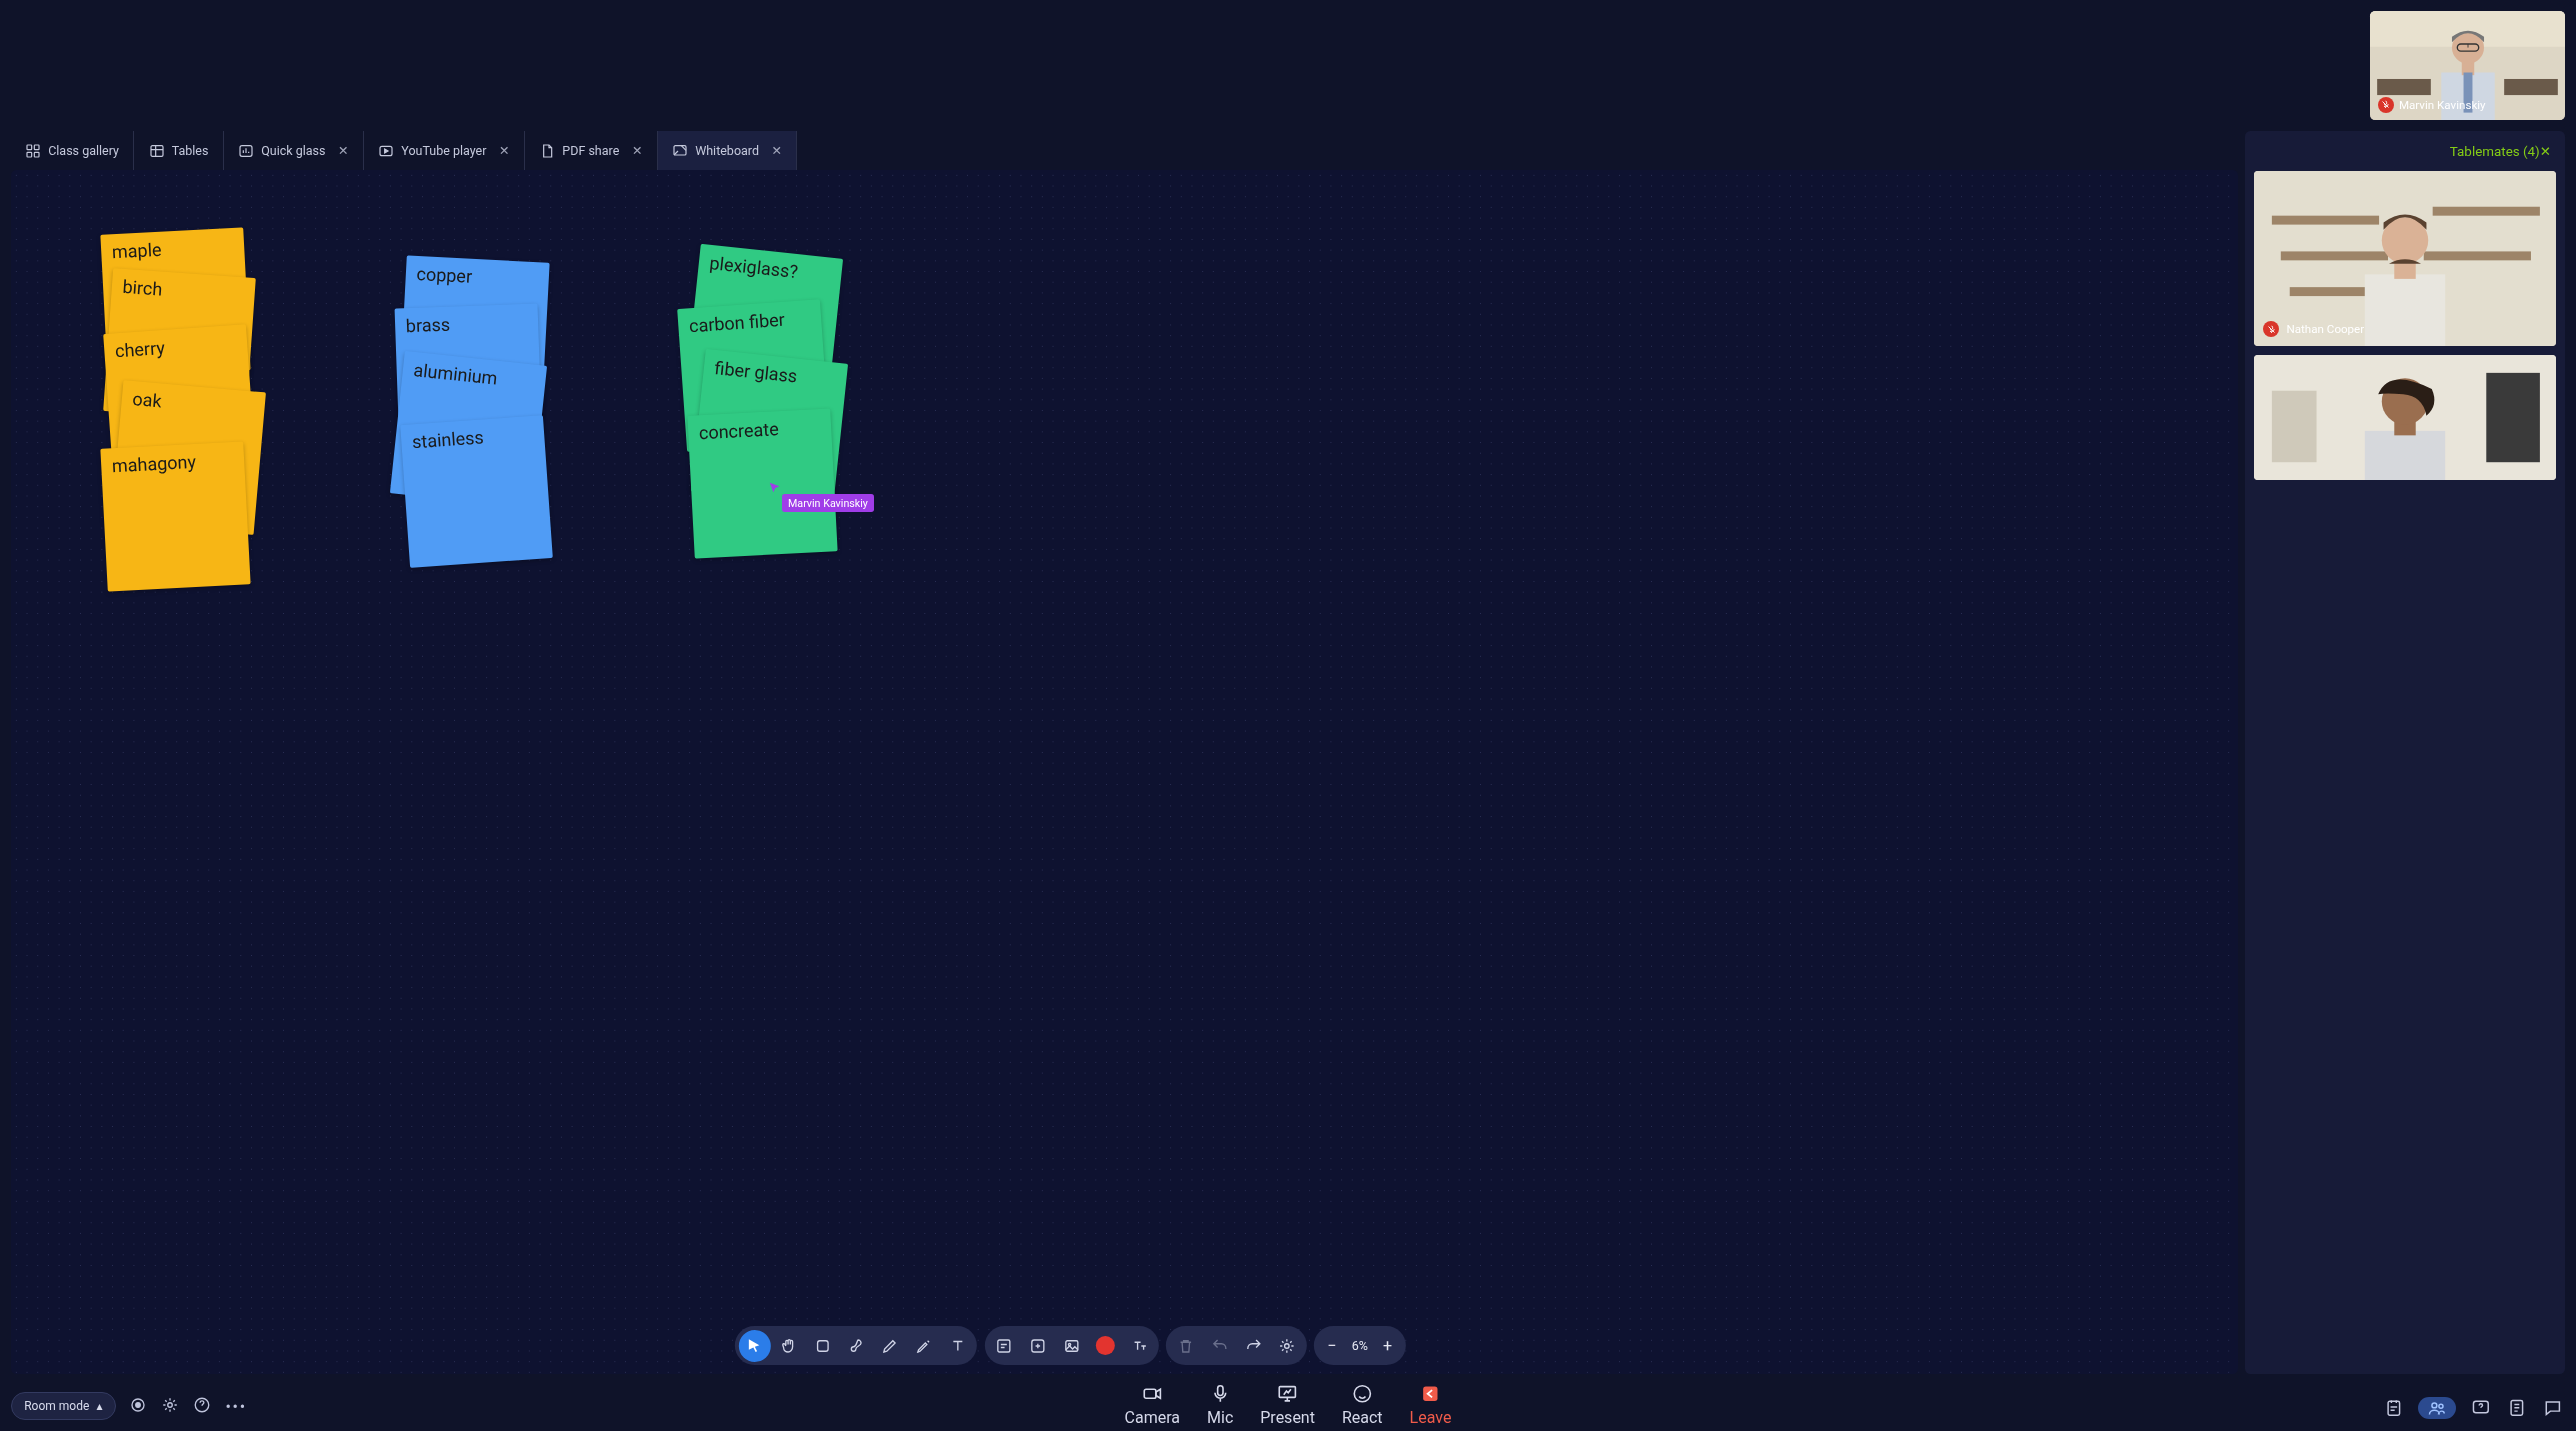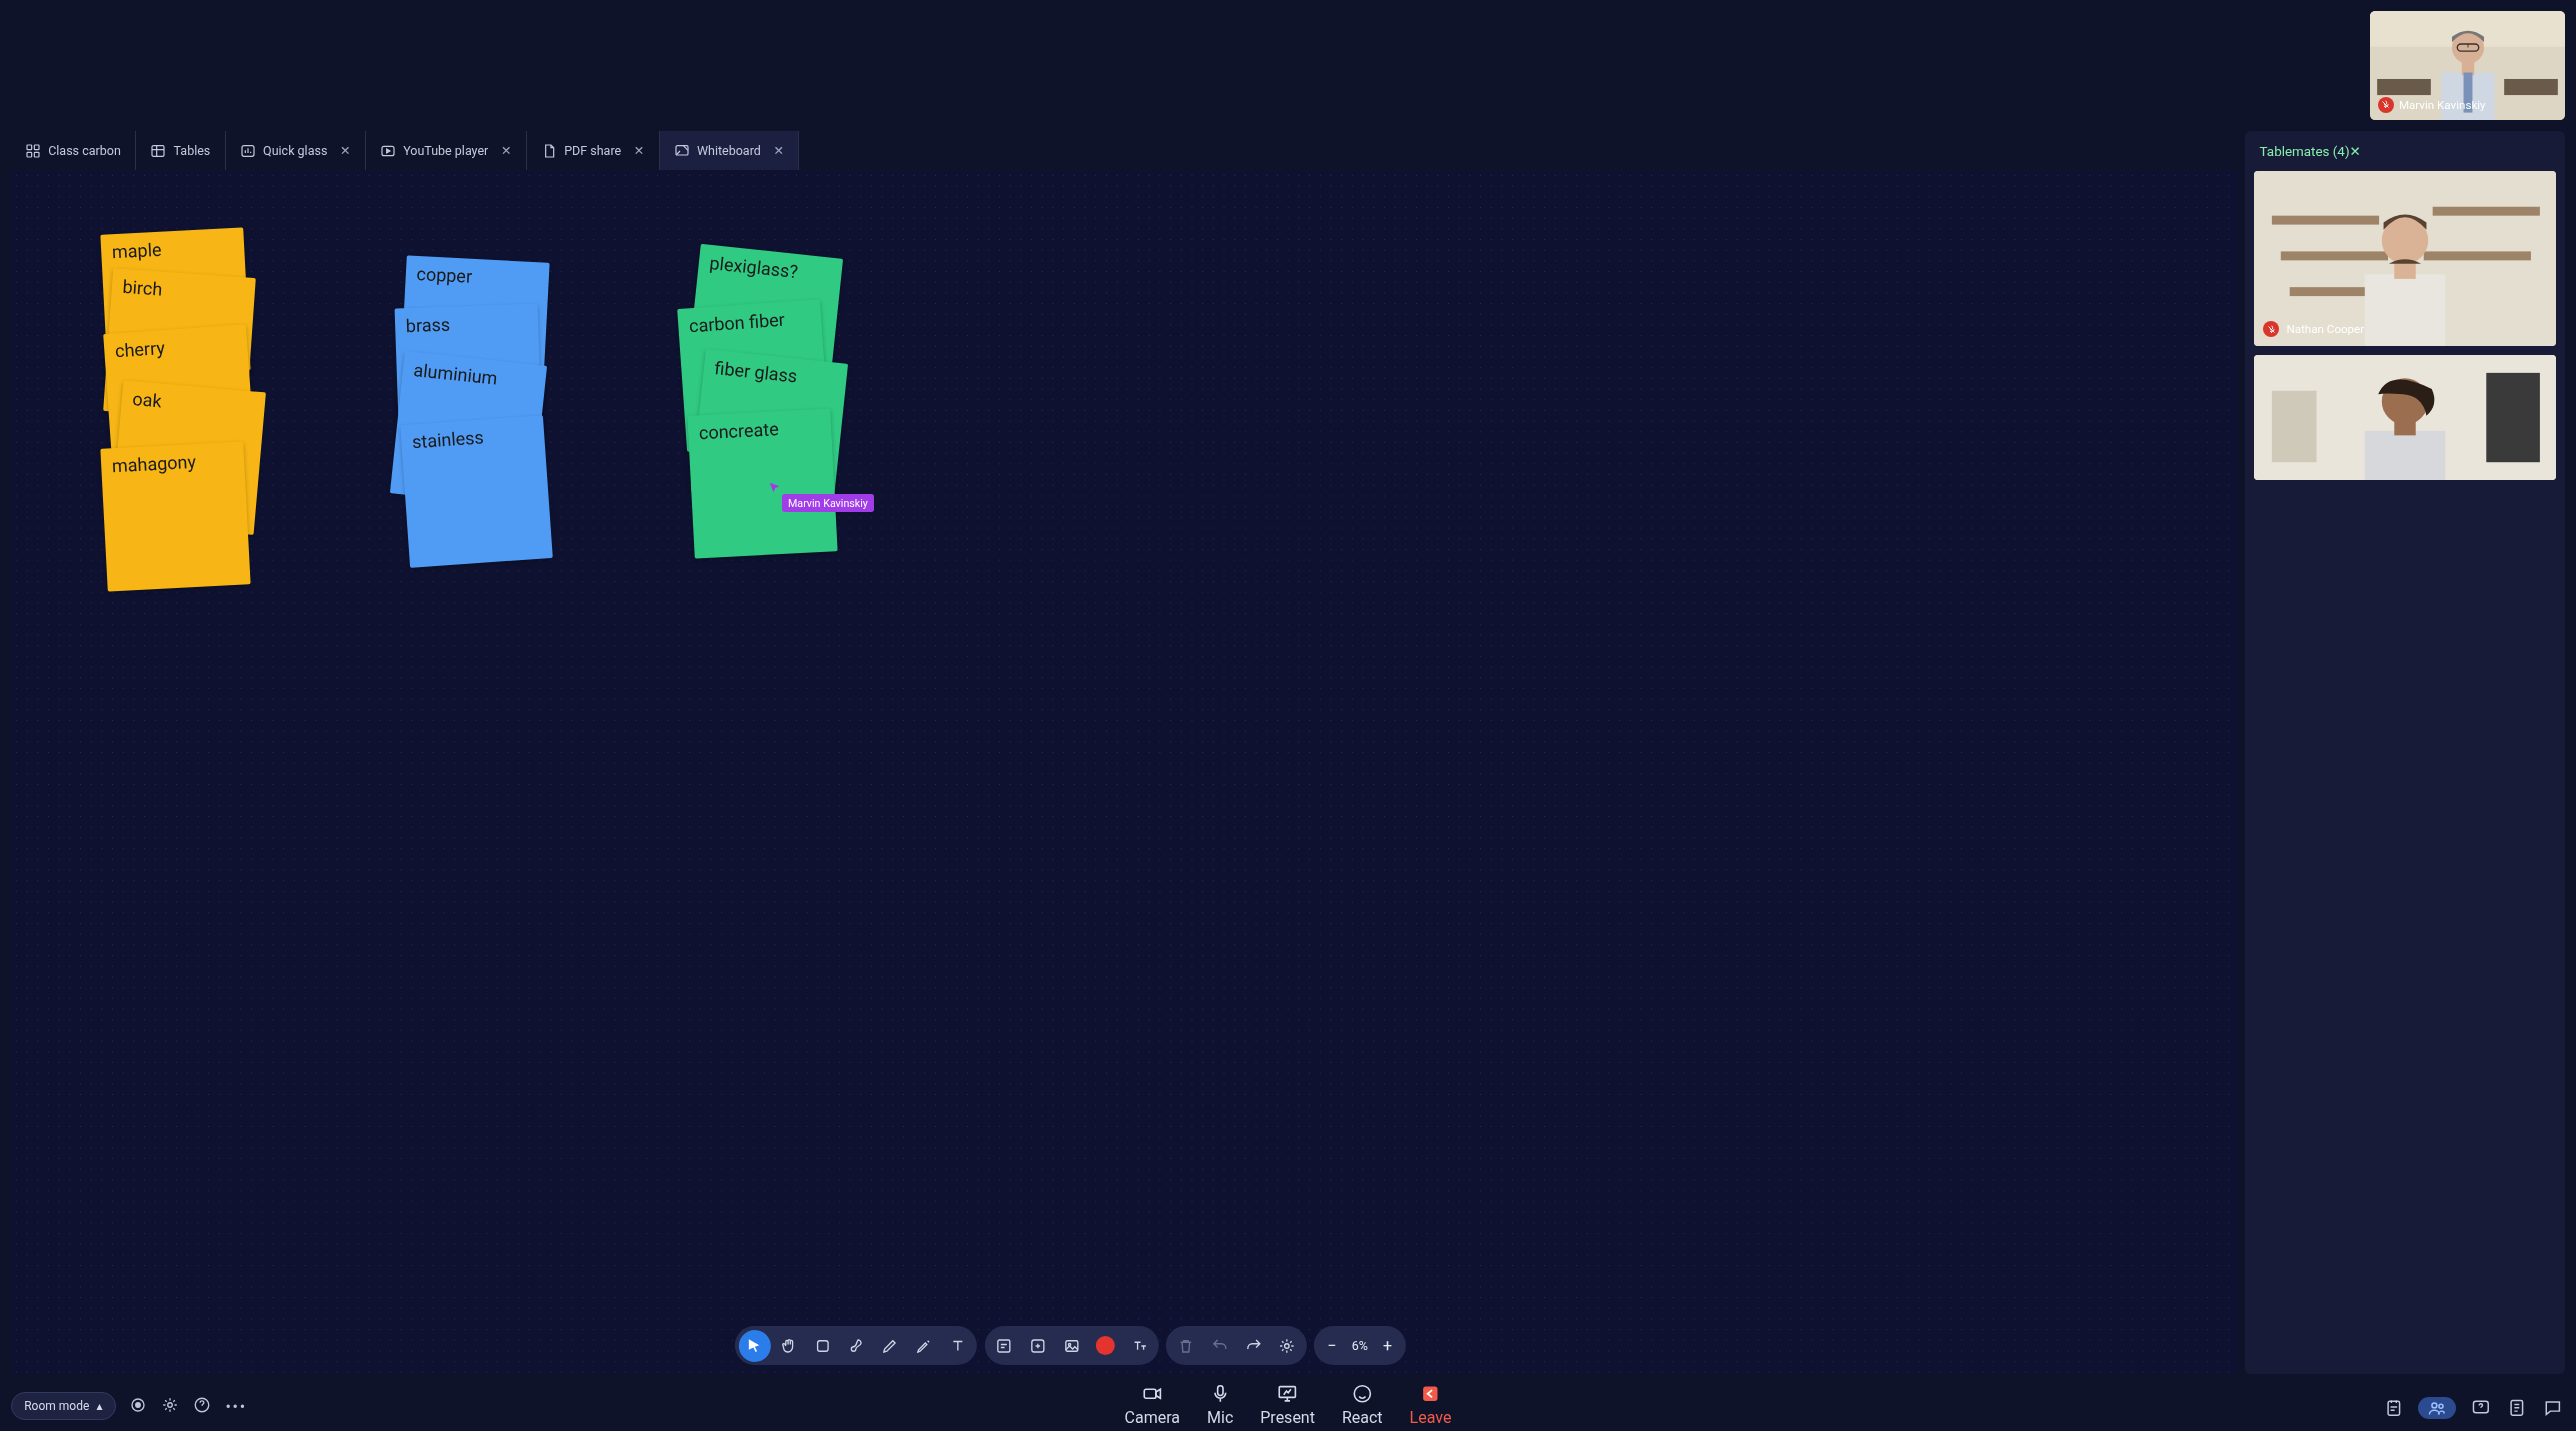--- a/index.html
+++ b/index.html
@@ -117,24 +117,24 @@
 .zoom-btn { width: 21.5px; text-align: center; cursor: pointer; font-size: 16px; }
 .sidepanel {
   position: absolute;
   top: 131px; right: 10.7px; width: 320px; bottom: 57px;
   background: #171b38;
   border-radius: 5.4px;
   overflow: hidden;
   display: flex; flex-direction: column;
 }
 .side-header {
-  display: flex; align-items: center; justify-content: flex-start;
+  display: flex; align-items: center; justify-content: flex-end;
   padding: 12.5px 14.3px;
   font-size: 13.4px;
-  color: #86efac;
+  color: #84cc16;
 }
 .side-header .x { cursor: pointer; }
 .mates {
   flex: 1; overflow: hidden;
   display: flex; flex-direction: column; gap: 9px;
   padding: 0 9px;
 }
 .mate {
   position: relative;
   width: 100%;
@@ -225,21 +225,21 @@
 </div>
 
 <div class="tabs-row">
   <div class="tab">
     <svg class="ticon" viewBox="0 0 24 24" fill="none" stroke="currentColor" stroke-width="1.8">
         <rect x="3" y="3" width="7" height="7" rx="1"></rect>
         <rect x="14" y="3" width="7" height="7" rx="1"></rect>
         <rect x="3" y="14" width="7" height="7" rx="1"></rect>
         <rect x="14" y="14" width="7" height="7" rx="1"></rect>
       </svg>
-    <span>Class carbon</span>
+    <span>Class gallery</span>
   </div>
   <div class="tab">
     <svg class="ticon" viewBox="0 0 24 24" fill="none" stroke="currentColor" stroke-width="1.8">
         <rect x="3" y="4" width="18" height="16" rx="2"></rect>
         <path d="M3 10h18M10 4v16"></path>
       </svg>
     <span>Tables</span>
   </div>
   <div class="tab">
     <svg class="ticon" viewBox="0 0 24 24" fill="none" stroke="currentColor" stroke-width="1.8">

